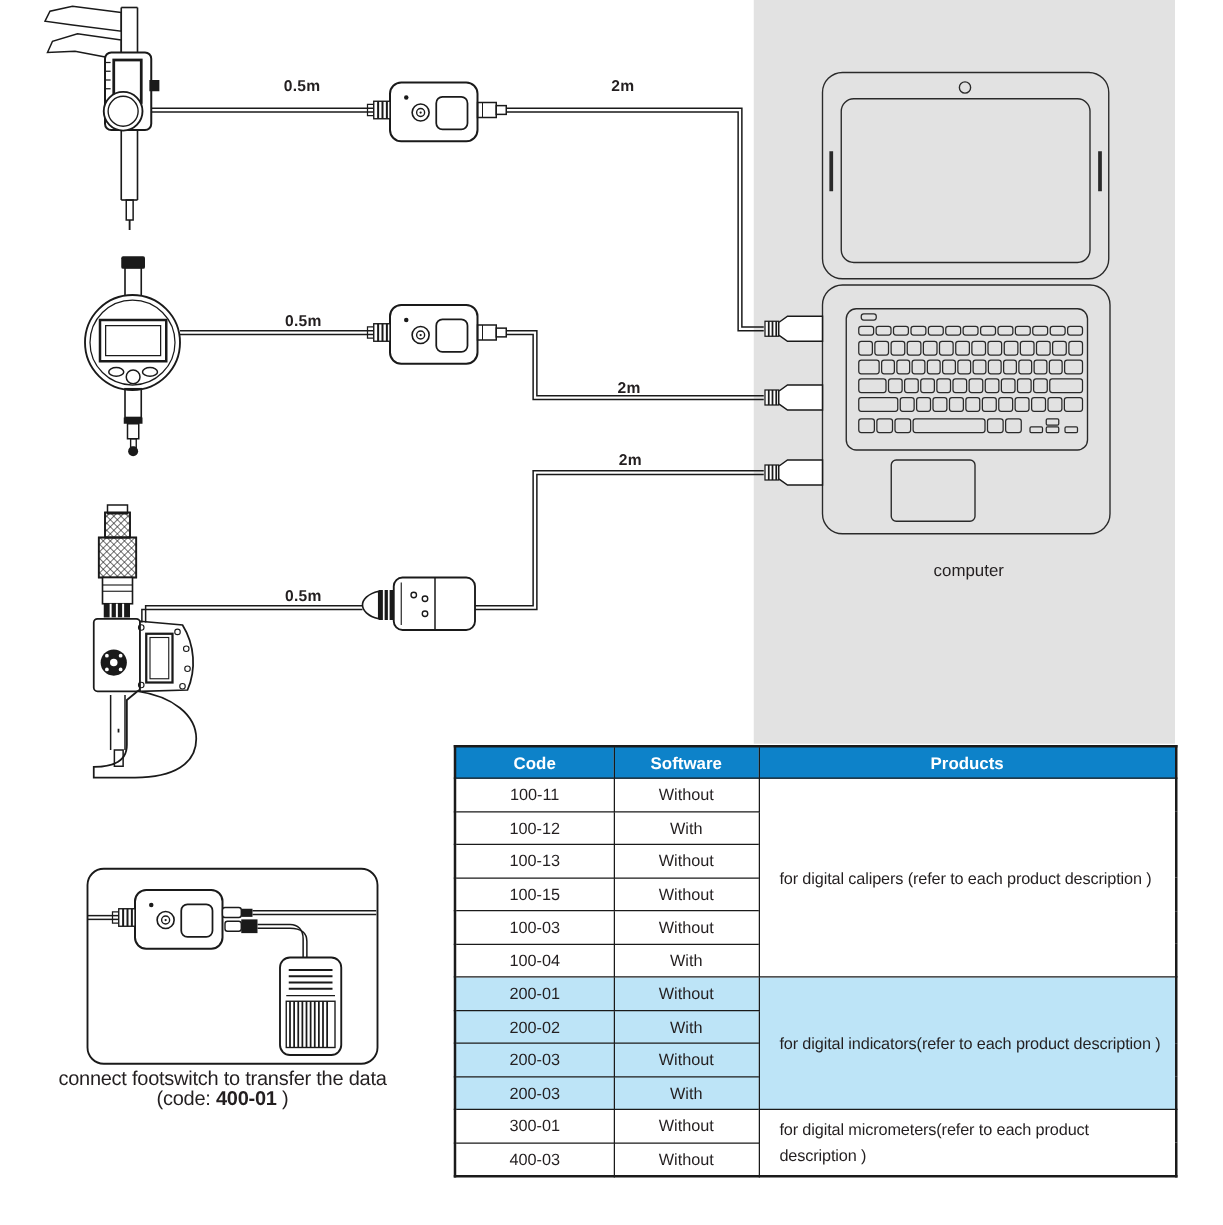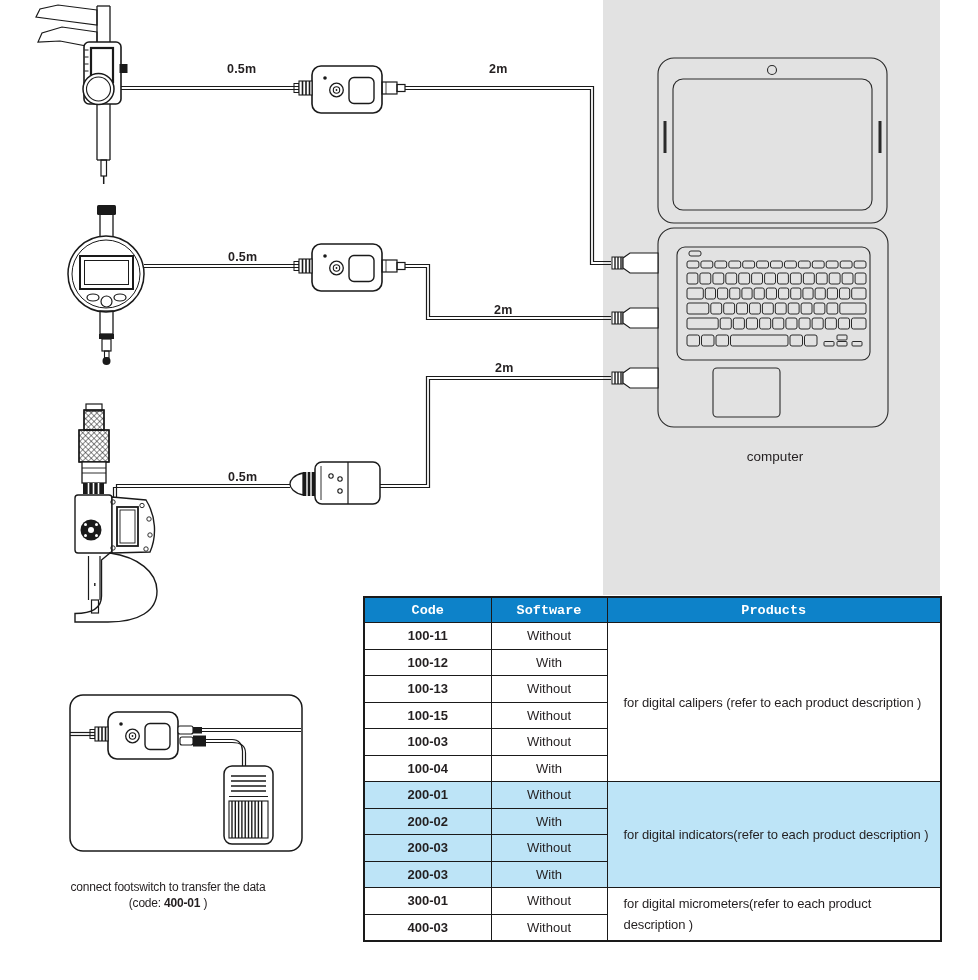--- a/index.html
+++ b/index.html
@@ -3,31 +3,31 @@
 <meta charset="utf-8">
 <style>
   html,body{margin:0;padding:0;background:#fff;}
   #page{position:relative;width:960px;height:980px;background:#fff;overflow:hidden;
         font-family:"Liberation Sans",sans-serif;color:#231f20;}
   #gray-panel{position:absolute;left:603px;top:0;width:337px;height:595px;background:#e2e2e2;}
   #art{position:absolute;left:0;top:0;width:978px;height:980px;}
   .lbl{position:absolute;font-weight:700;font-size:12.5px;color:#231f20;letter-spacing:.2px;}
   #computer-label{position:absolute;left:700px;top:449px;width:150px;text-align:center;
         font-size:13.5px;font-weight:400;color:#231f20;}
-  .cap{position:absolute;left:18px;width:300px;text-align:center;font-size:12px;
-        color:#231f20;letter-spacing:-.2px;line-height:16px;margin-top:23px;}
+  .cap{position:absolute;left:28px;width:300px;text-align:center;font-size:16px;
+        color:#231f20;letter-spacing:-.2px;line-height:16px;}
   #caption-line1{top:856px;}
   #caption-line2{top:872px;}
   #caption-line2 b{font-weight:700;}
   #products-table{position:absolute;left:363px;top:596px;width:577px;border-collapse:collapse;
         table-layout:fixed;border:2px solid #1a1a1a;color:#231f20;}
   #products-table th,#products-table td{border:1.4px solid #1a1a1a;padding:0;}
-  #products-table th{background:#0d82c9;color:#fff;font-size:13.5px;font-weight:700;height:24px;font-family:Liberation Mono, monospace;}
+  #products-table th{background:#0d82c9;color:#fff;font-size:13.5px;font-weight:700;height:24px;}
   #products-table td{height:25.5px;}
-  td.code{font-weight:700;font-size:13px;text-align:center;}
+  td.code{font-weight:400;font-size:13px;text-align:center;}
   td.soft{font-size:13px;text-align:center;}
   td.prod{font-size:13px;text-align:left;vertical-align:middle;padding-left:16px !important;
         padding-right:8px !important;letter-spacing:-.1px;line-height:21px;}
   tr.hl td{background:#bde4f7;margin-top:41px;}
 </style>
 </head>
 <body>
 
 <div id="page">
   <div id="gray-panel"></div>

